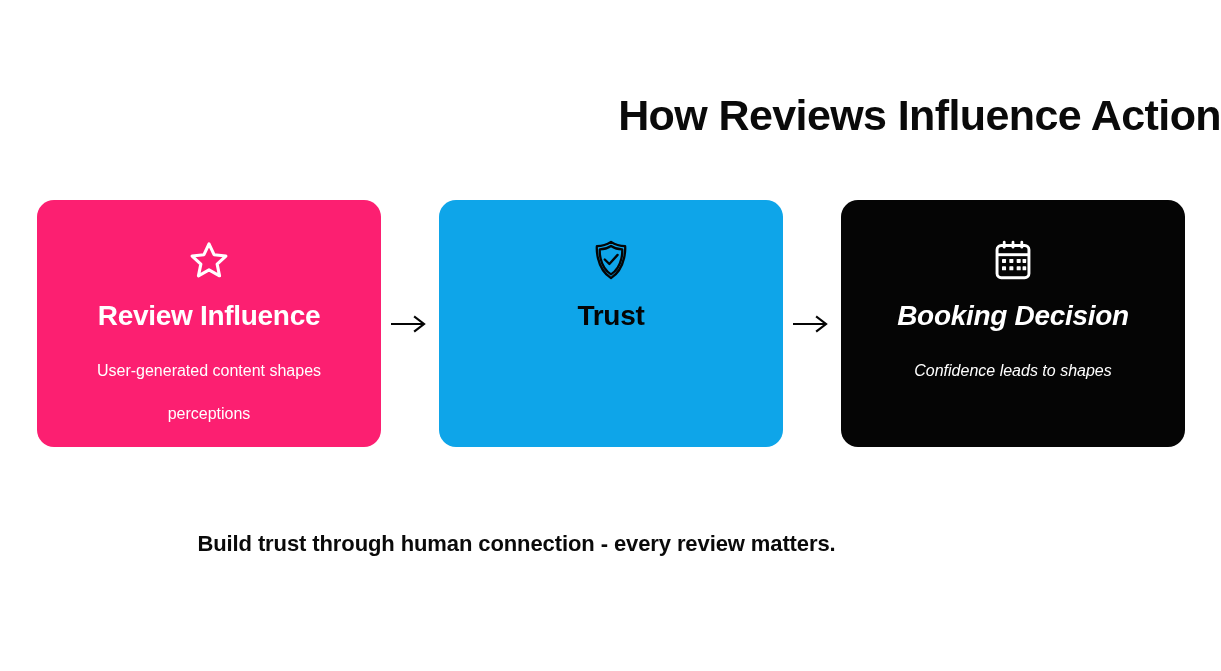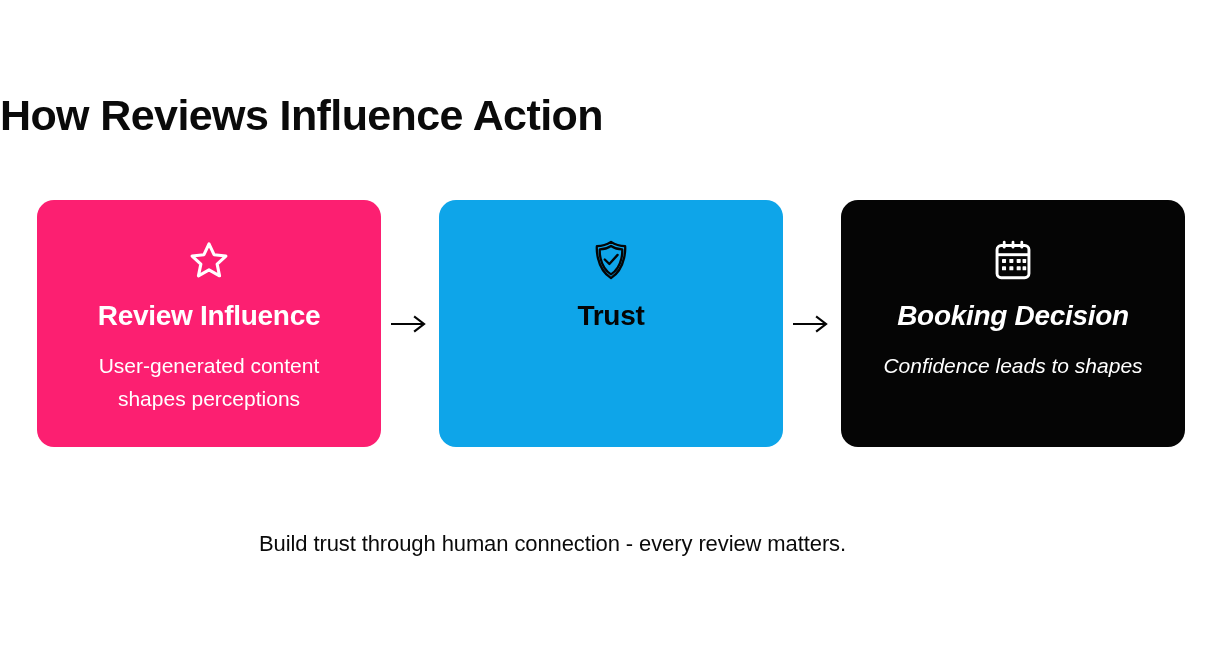--- a/index.html
+++ b/index.html
@@ -22,21 +22,21 @@
     background: #ffffff;
     box-sizing: border-box;
   }
 
   
   .page-title {
     position: absolute;
     top: 62px;
     left: 0;
     width: 1221px;
-    text-align: left;
+    text-align: right;
     font-size: 43px;
     font-weight: 700;
     letter-spacing: -0.6px;
     color: #0a0a0a;
     line-height: 1.15;
   }
 
   
   .flow-row {
     position: absolute;
@@ -78,23 +78,23 @@
   .card-title {
     font-size: 28px;
     font-weight: 700;
     line-height: 1.1;
     letter-spacing: -0.3px;
     text-align: center;
     margin-bottom: 17px;
   }
 
   .card-desc {
-    font-size: 21px;
+    font-size: 16px;
     font-weight: 400;
-    line-height: 33px;
+    line-height: 43px;
     text-align: center;
     max-width: 290px;
   }
 
   .light-text .card-title,
   .light-text .card-desc { color: #ffffff; }
   .dark-text  .card-title,
   .dark-text  .card-desc { color: #050505; }
 
   
@@ -109,24 +109,23 @@
   .arrow svg { display: block; }
 
   
   .footer-note {
     position: absolute;
     top: 531px;
     left: 0;
     width: 1033px;
     text-align: center;
     font-size: 22px;
-    font-weight: 400;
+    font-weight: 700;
     color: #0a0a0a;
     letter-spacing: -0.1px;
-    padding-left: 36px;
   }
 </style>
 </head>
 <body>
 
 <div class="infographic">
 
   <h1 class="page-title">How Reviews Influence Action</h1>
 
   <div class="flow-row">

